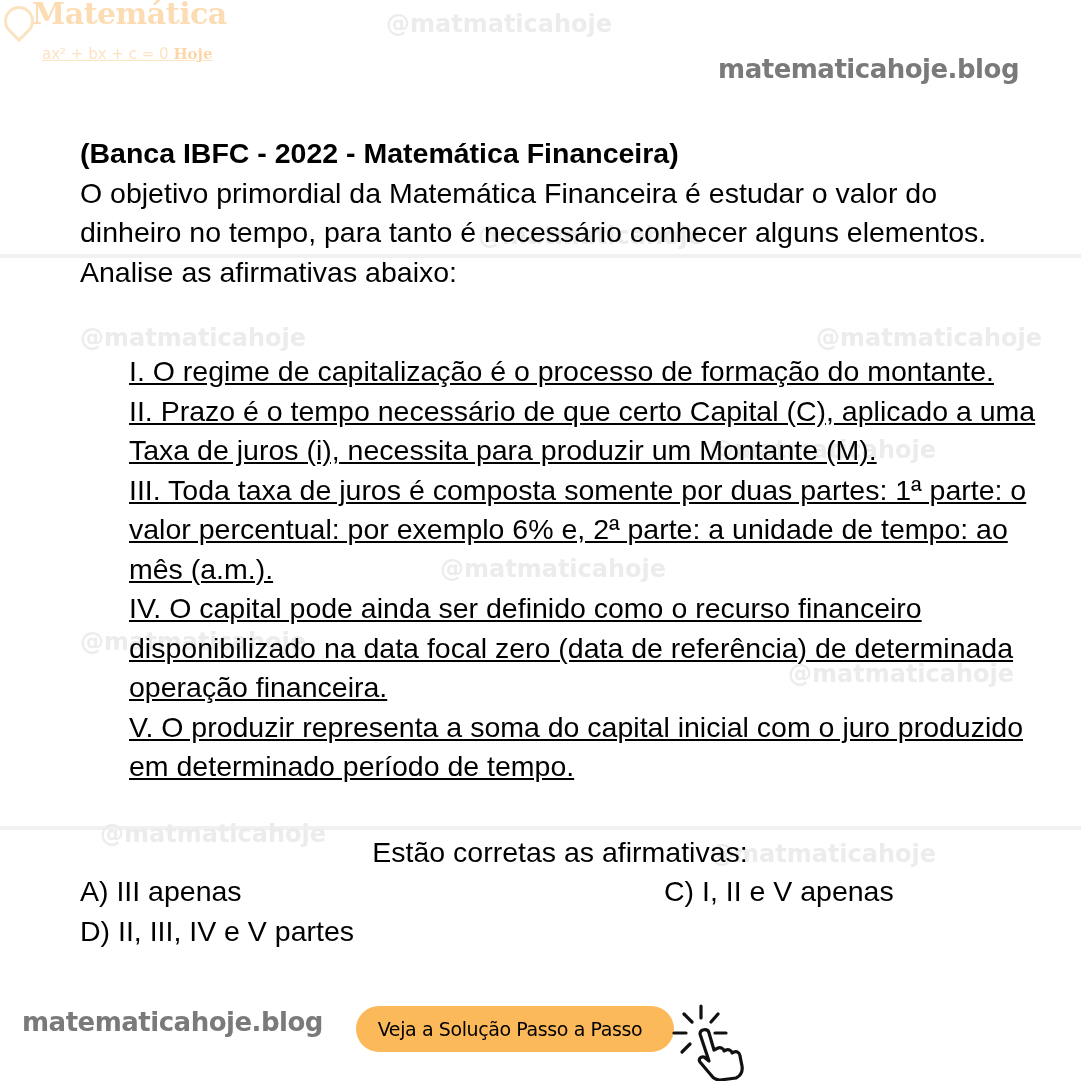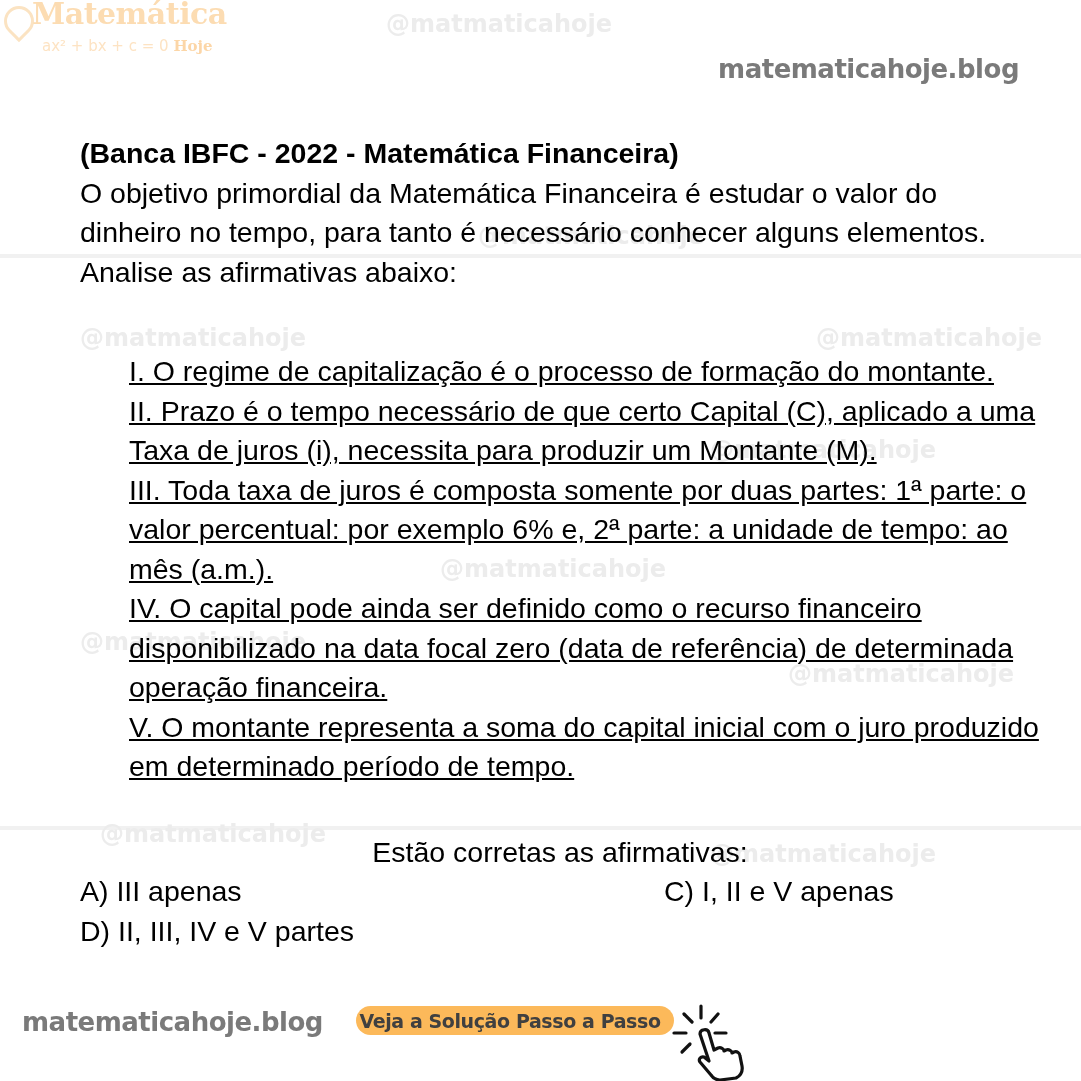--- a/index.html
+++ b/index.html
@@ -39,25 +39,26 @@
       top: -4px;
       font-family: "DejaVu Serif", serif;
       font-weight: bold;
       font-size: 30px;
       color: #fcdcb2;
       letter-spacing: -0.5px;
     }
     .logo-eq {
       position: absolute;
       left: 40px;
-      top: 37px;
+      top: 45px;
       font-family: "DejaVu Sans", sans-serif;
       font-size: 15px;
       color: #fde3c3;
       white-space: nowrap;
+      text-decoration: underline;
     }
     .logo-eq b {
       font-family: "DejaVu Serif", serif;
       color: #fcd6a7;
     }
     .watermark {
       position: absolute;
       font-family: "DejaVu Sans", sans-serif;
       font-weight: bold;
       font-size: 24px;
@@ -127,30 +128,30 @@
       font-weight: bold;
       font-size: 26px;
       color: #7a7a7a;
       letter-spacing: -0.5px;
     }
     .cta-button {
       position: absolute;
       left: 356px;
       top: 1006px;
       width: 318px;
-      height: 29px;
+      height: 46px;
       background: #fcb95a;
       border-radius: 23px;
       display: flex;
       align-items: center;
       justify-content: center;
       font-family: "DejaVu Sans", sans-serif;
-      font-weight: bold;
+      font-weight: normal;
       font-size: 19px;
-      color: #404040;
+      color: #000000;
       letter-spacing: -0.4px;
       box-sizing: border-box;
       padding-right: 10px;
       cursor: pointer;
     }
     .cta-icon {
       position: absolute;
       left: 662px;
       top: 1000px;
       width: 95px;
@@ -187,21 +188,21 @@
 
 <div class="content">
   <div class="q-title">(Banca IBFC - 2022 - Matemática Financeira)</div>
   <p class="q-intro">O objetivo primordial da Matemática Financeira é estudar o valor do dinheiro no tempo, para tanto é necessário conhecer alguns elementos. Analise as afirmativas abaixo:</p>
 
   <div class="items">
     <p class="item">I. O regime de capitalização é o processo de formação do montante.</p>
     <p class="item">II. Prazo é o tempo necessário de que certo Capital (C), aplicado a uma Taxa de juros (i), necessita para produzir um Montante (M).</p>
     <p class="item">III. Toda taxa de juros é composta somente por duas partes: 1ª parte: o valor percentual: por exemplo 6% e, 2ª parte: a unidade de tempo: ao mês (a.m.).</p>
     <p class="item">IV. O capital pode ainda ser definido como o recurso financeiro disponibilizado na data focal zero (data de referência) de determinada operação financeira.</p>
-    <p class="item">V. O montante representa a soma do capital inicial com o juro produzido em determinado período de tempo.</p>
+    <p class="item">V. O produzir representa a soma do capital inicial com o juro produzido em determinado período de tempo.</p>
   </div>
 
   <div class="prompt">Estão corretas as afirmativas:</div>
   <div class="options">
     <div class="option">A) III apenas</div>
     <div class="option">C) I, II e V apenas</div>
     <div class="option">D) II, III, IV e V partes</div>
   </div>
 </div>
 

